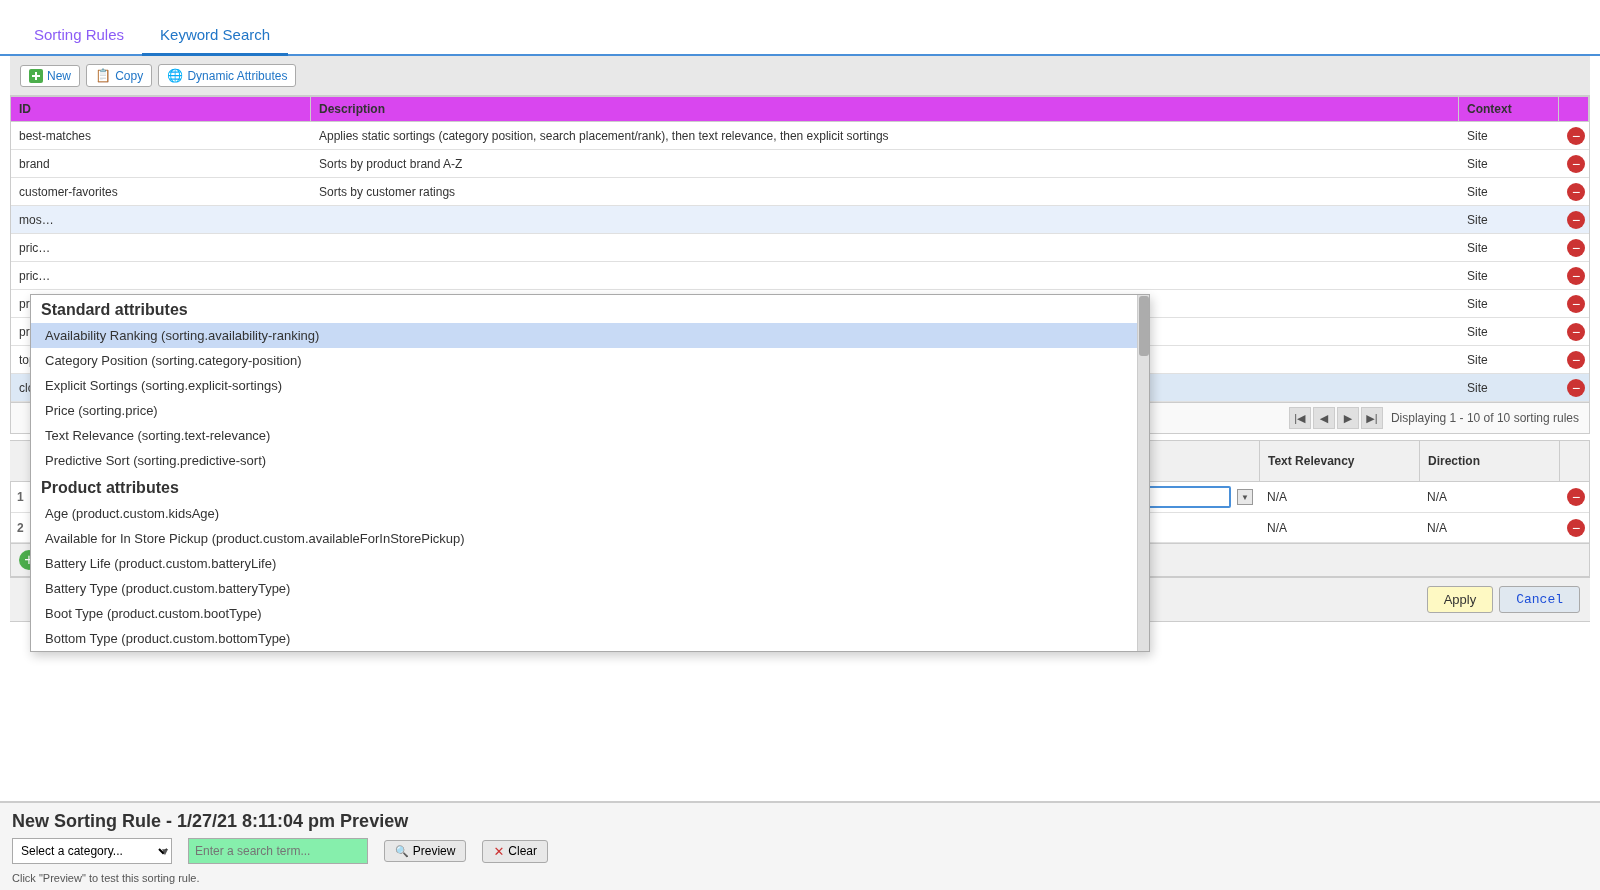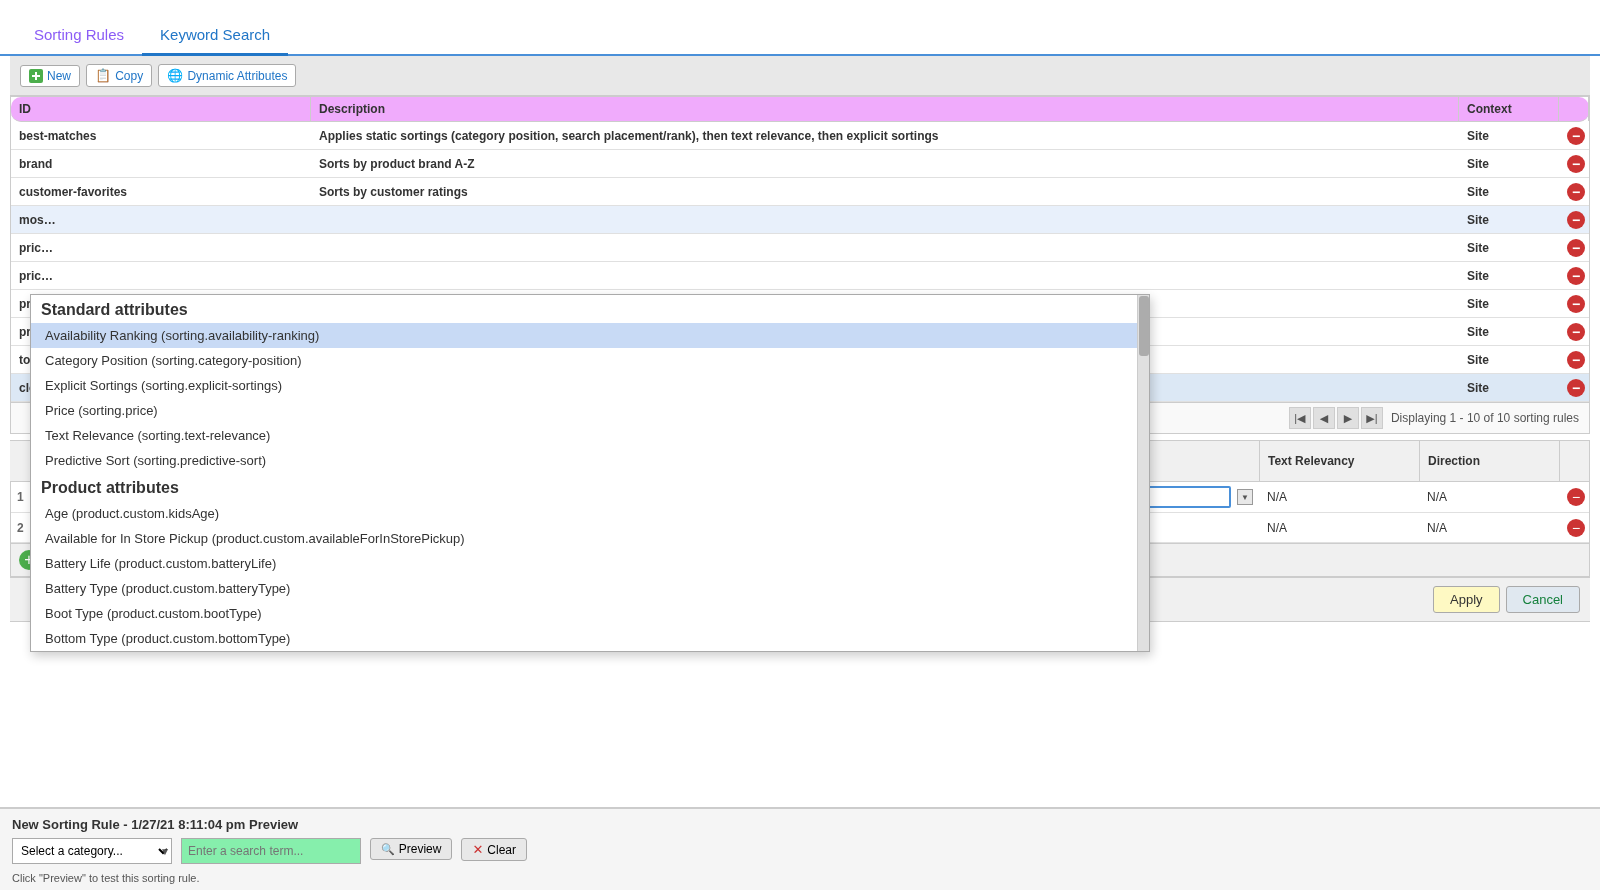--- a/index.html
+++ b/index.html
@@ -65,37 +65,35 @@
 
     
     .table-area {
       border: 1px solid #ccc;
       margin: 0;
       overflow: hidden;
     }
     .table-header {
       display: grid;
       grid-template-columns: 300px 1fr 100px 30px;
-      background: #f0abfc;
+      background: #d946ef;
       border-bottom: 1px solid #ccc;
       font-weight: bold;
       font-size: 12px;
-      border-radius: 10px;
     }
     .table-header > div {
       padding: 5px 8px;
       border-right: 1px solid #ccc;
     }
     .table-row-item {
       display: grid;
       grid-template-columns: 300px 1fr 100px 30px;
       border-bottom: 1px solid #e0e0e0;
       min-height: 28px;
       align-items: center;
-      font-weight: bold;
     }
     .table-row-item > div {
       padding: 4px 8px;
       font-size: 12px;
       overflow: hidden;
       white-space: nowrap;
       text-overflow: ellipsis;
     }
     .remove-btn {
       width: 18px; height: 18px;
@@ -233,42 +231,43 @@
       cursor: pointer;
       border-radius: 3px;
       border: 1px solid #aaa;
     }
     .action-btn-apply {
       background: #fef9c3;
       color: #333;
     }
     .action-btn-cancel {
       background: #e0e8f0;
-      color: #15803d;
+      color: #1d4ed8;
+      font-family: Liberation Mono, monospace;
     }
 
     
     .preview-area {
       position: absolute;
       bottom: 0;
       left: 0;
       right: 0;
       background: #f5f5f5;
       border-top: 2px solid #ccc;
     }
     .preview-title {
-      font-size: 13px;
+      font-size: 18px;
       font-weight: bold;
       padding: 8px 12px 6px 12px;
       color: #333;
     }
     .preview-controls {
       display: flex;
-      align-items: flex-start;
-      gap: 9px;
+      align-items: center;
+      gap: 16px;
       padding: 0 12px 6px 12px;
     }
     .preview-select {
       height: 26px;
       font-size: 12px;
       padding: 0 4px;
       border: 1px solid #aaa;
       background: #fff;
       width: 160px;
     }

